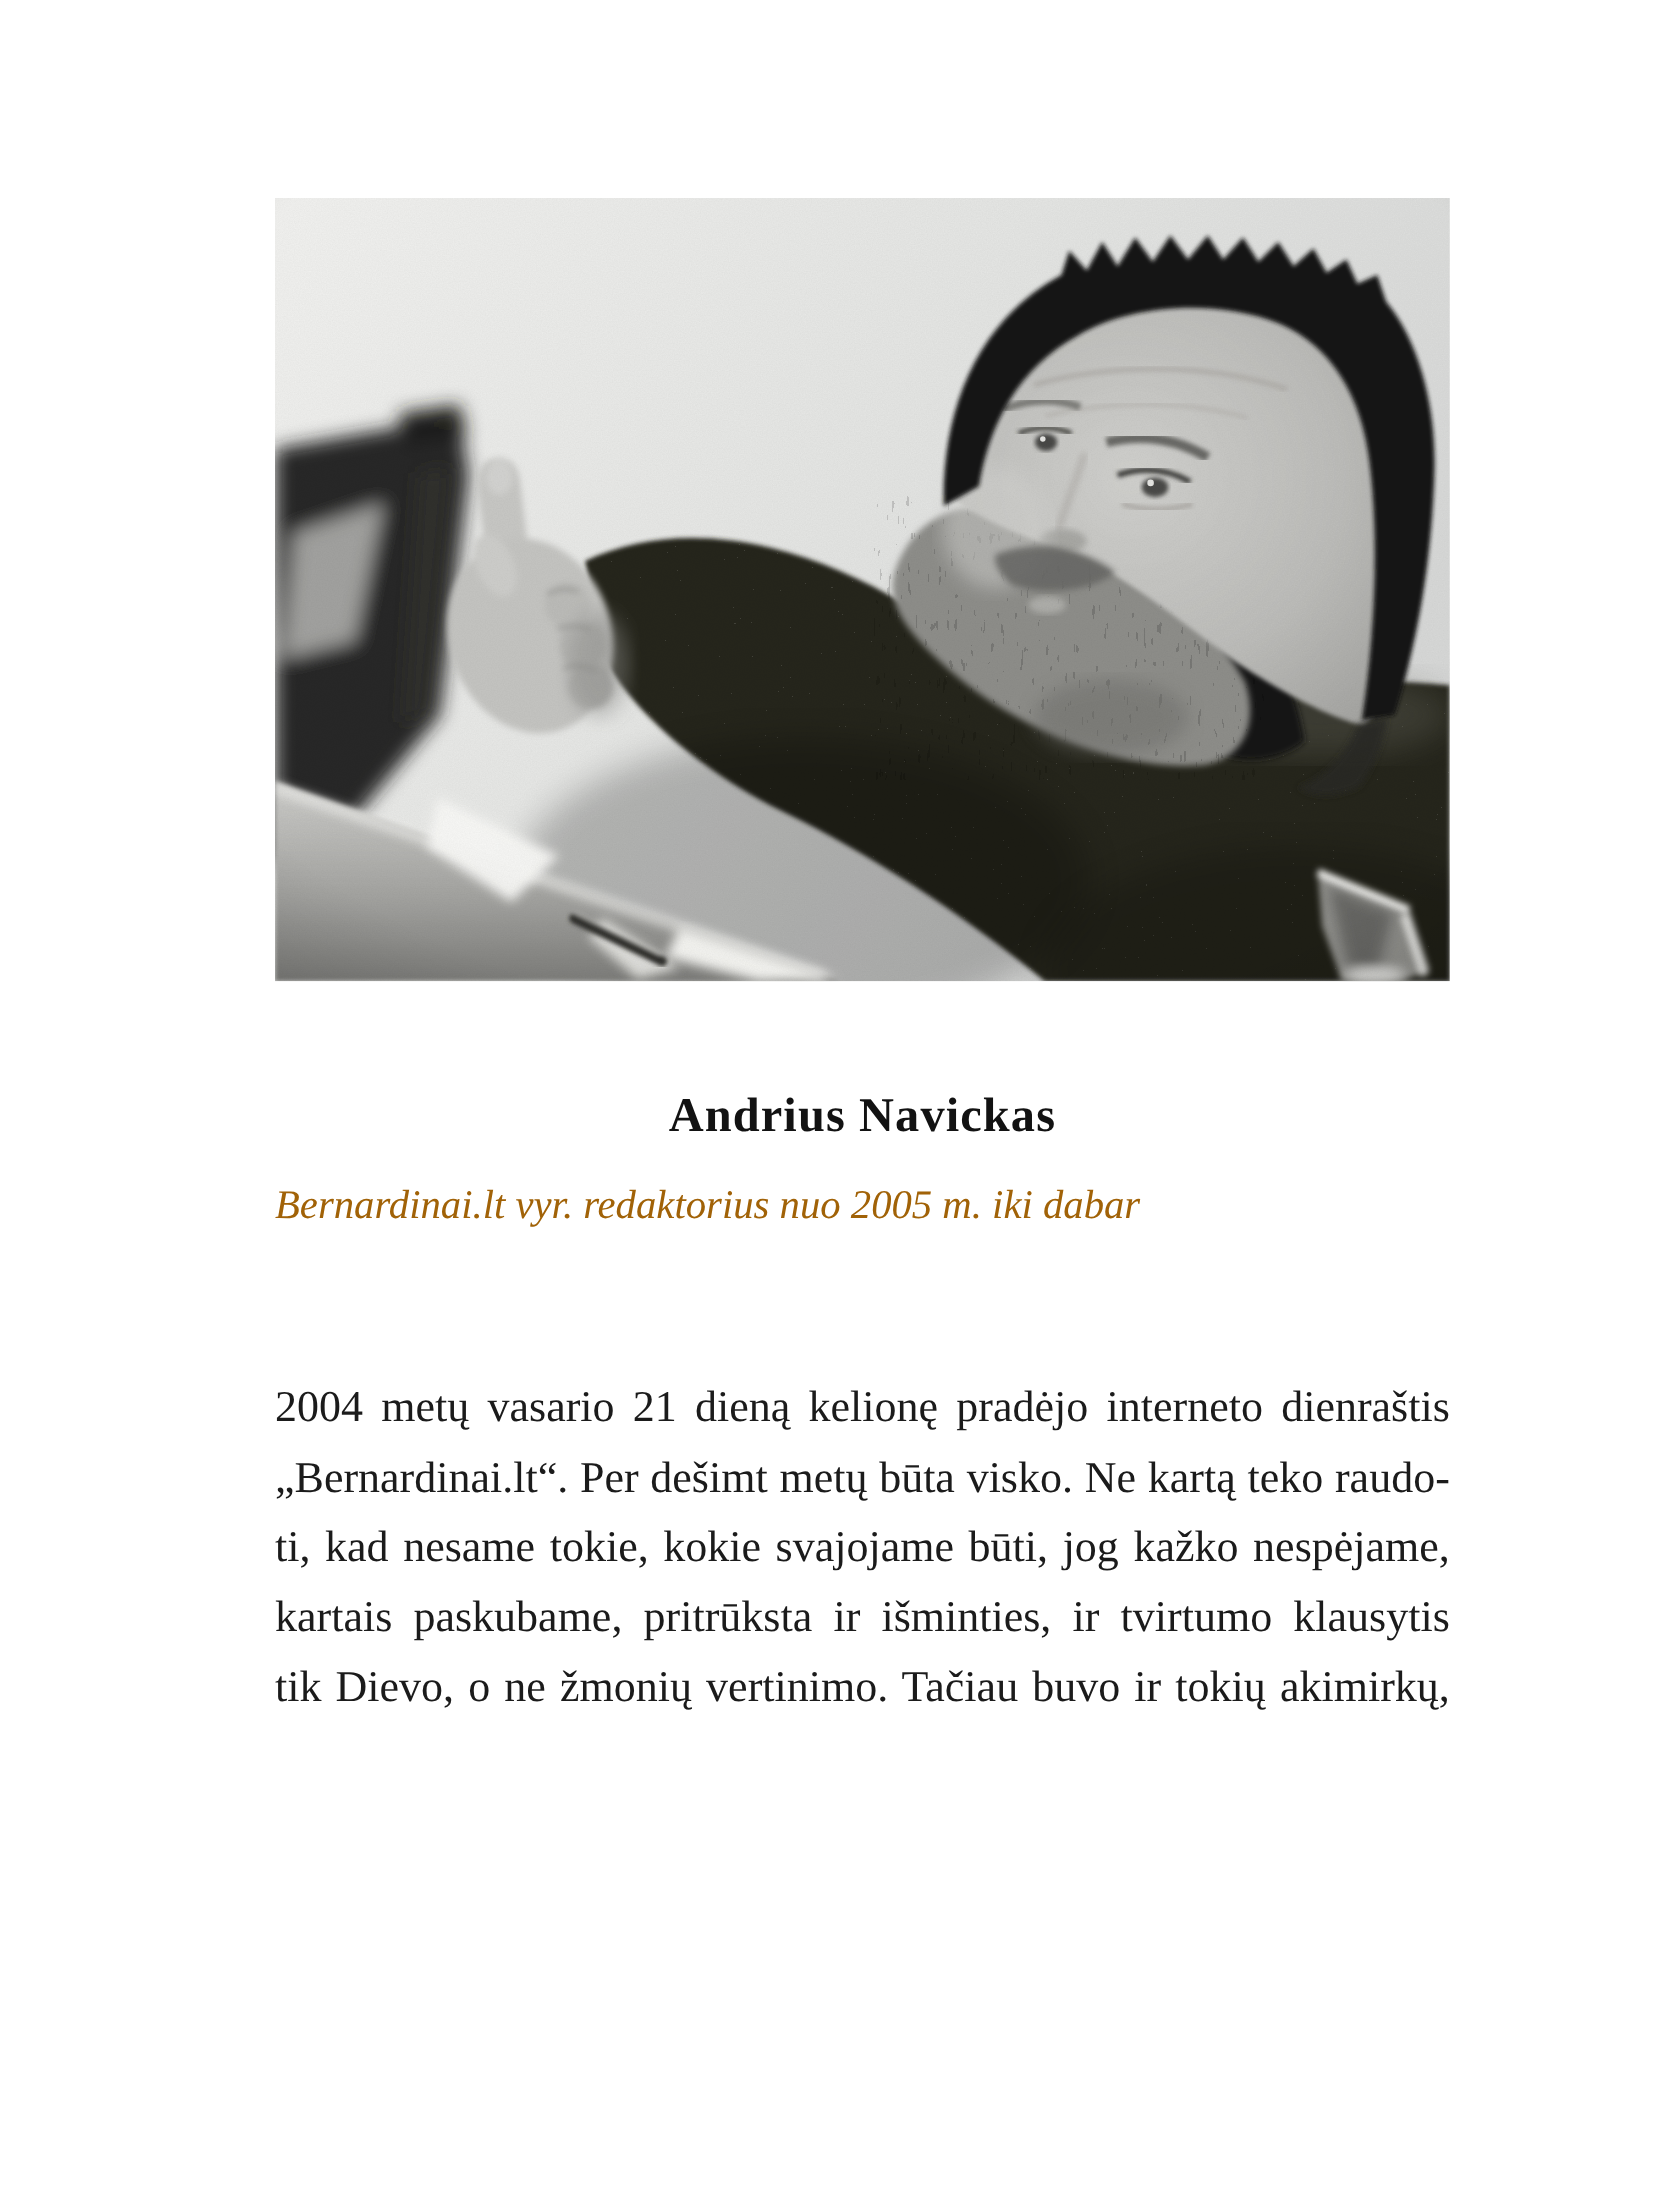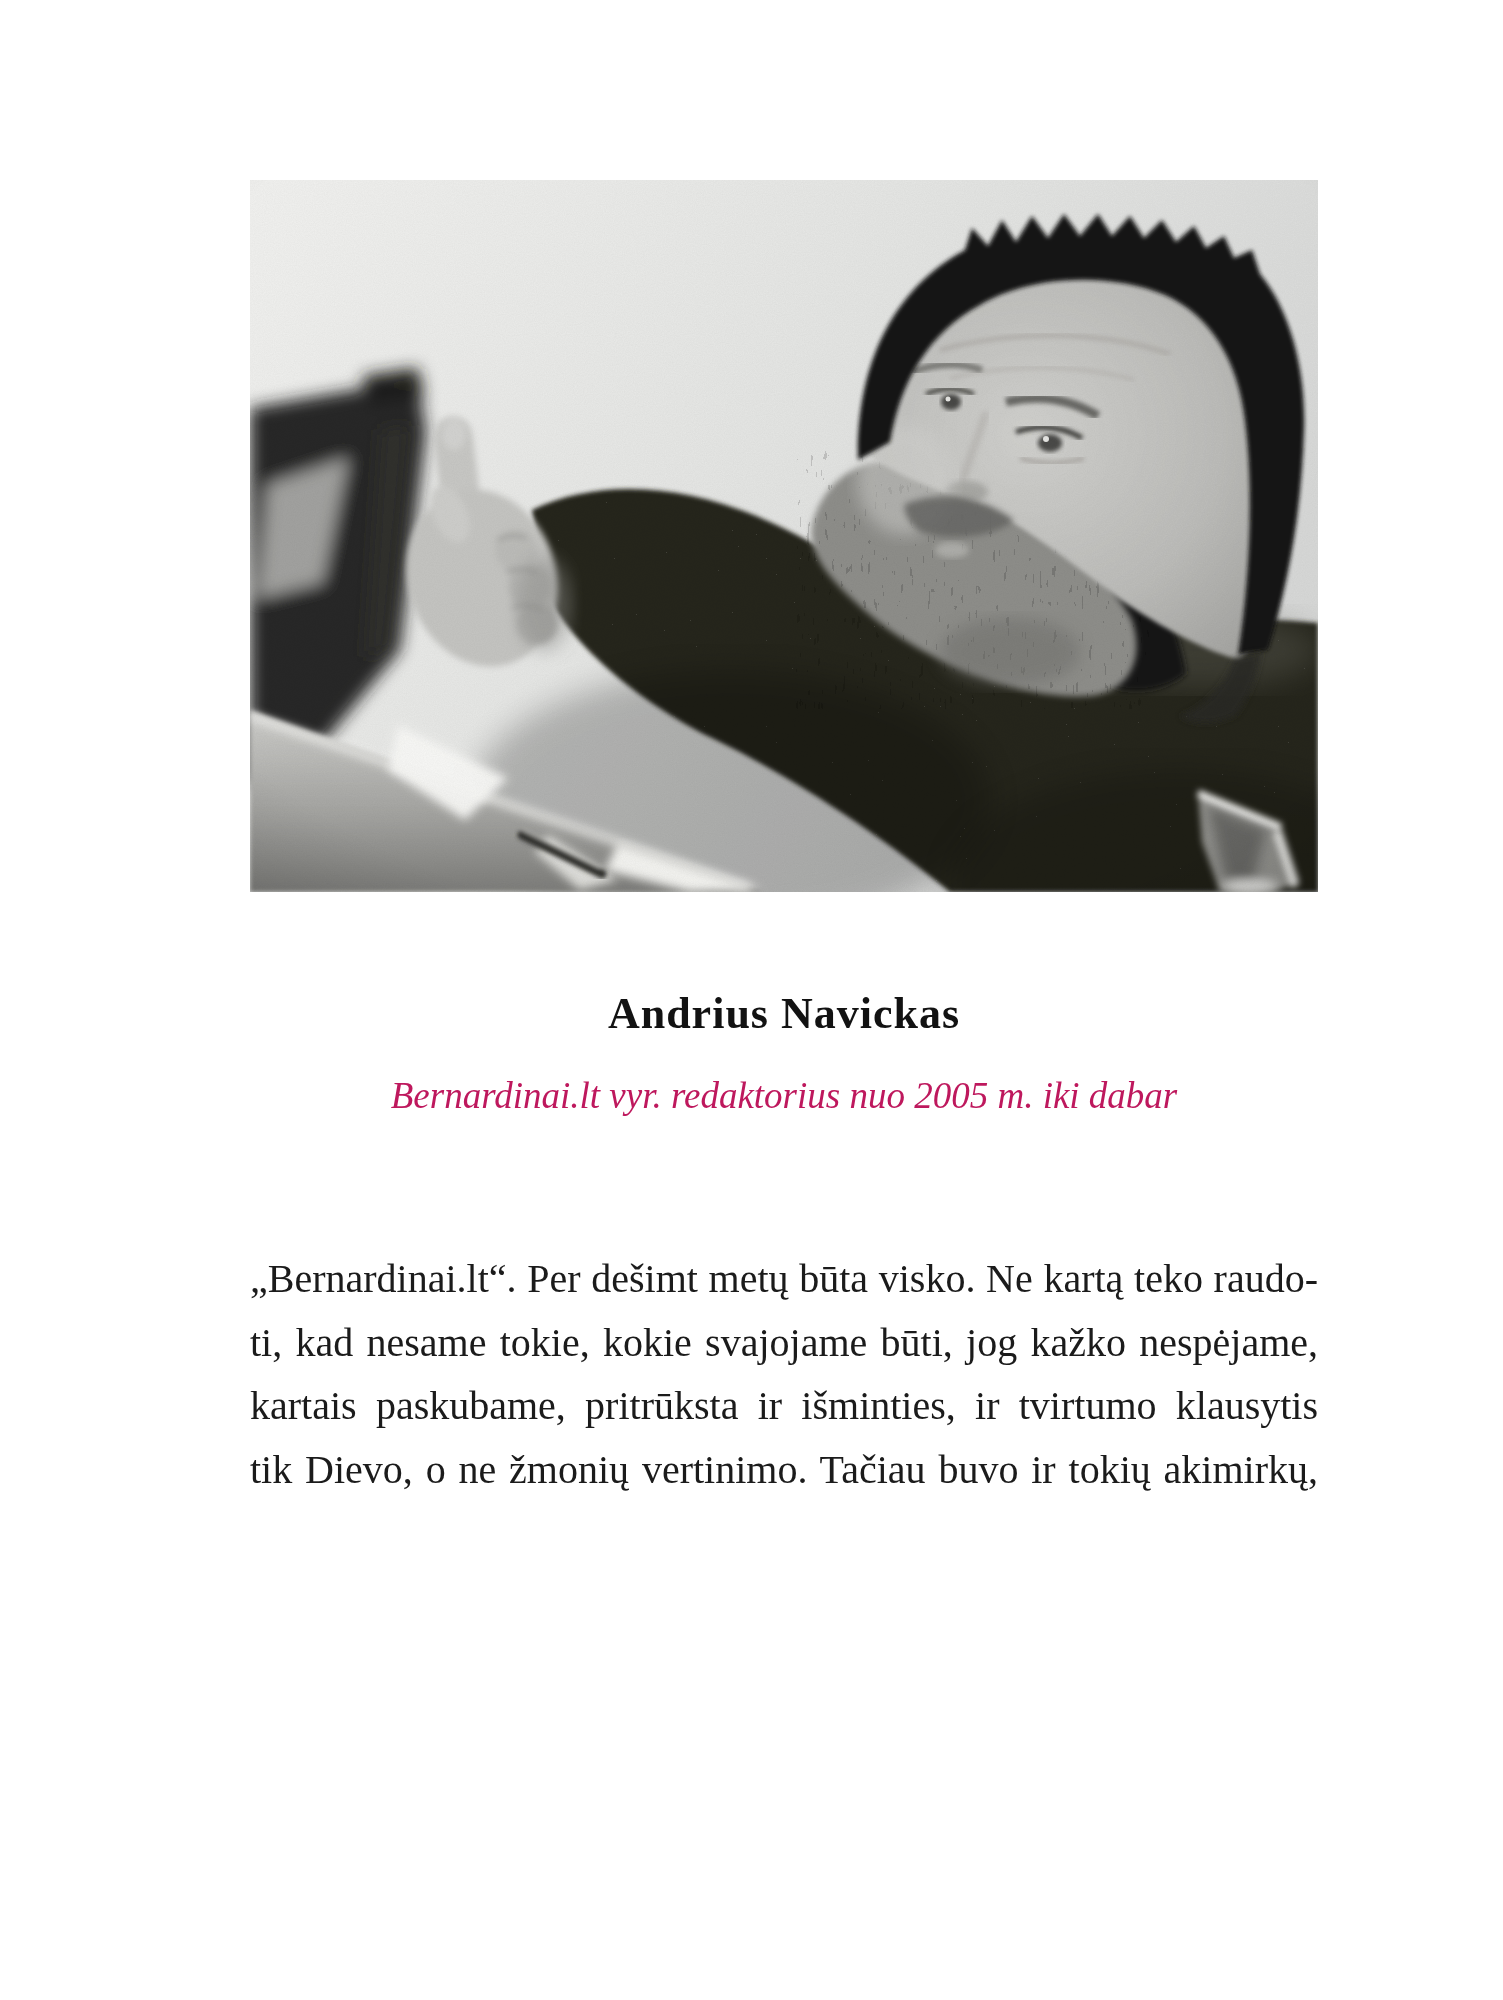--- a/index.html
+++ b/index.html
@@ -14,22 +14,22 @@
     overflow:hidden;background:#e7e7e5;
   }
   .photo-frame svg{display:block;width:100%;height:100%;}
   .title{
     position:absolute;left:250px;top:983px;width:1068px;height:62px;
     line-height:62px;text-align:center;
     font-size:44px;font-weight:bold;letter-spacing:1px;color:#121212;
   }
   .subtitle{
     position:absolute;left:250px;top:1066px;width:1068px;height:60px;
-    line-height:60px;text-align:center;
-    font-size:37px;font-style:italic;color:#be185d;
+    line-height:60px;text-align:left;
+    font-size:37px;font-style:italic;color:#a16207;
   }
   .body-text{
     position:absolute;left:250px;top:1247px;width:1068px;
     color:#1b1b1b;font-size:40px;
   }
   .bl{
     width:1068px;height:63.5px;line-height:63.5px;
     white-space:nowrap;overflow:visible;
   }
   .body-text.ready .bl{
@@ -193,17 +193,18 @@
 
     <rect x="0" y="0" width="1068" height="712" filter="url(#grain)" opacity="0.05"></rect>
     <rect x="0" y="0" width="1068" height="712" fill="url(#vig)"></rect>
   </svg>
 </div>
 
 <div class="title">Andrius Navickas</div>
 <div class="subtitle">Bernardinai.lt vyr. redaktorius nuo 2005 m. iki dabar</div>
 
 <div class="body-text ready" style="font-size: 40px;">
+  <div class="bl">2004 metų vasario 21 dieną kelionę pradėjo interneto dienraštis</div>
   <div class="bl">„Bernardinai.lt“. Per dešimt metų būta visko. Ne kartą teko raudo-</div>
   <div class="bl">ti, kad nesame tokie, kokie svajojame būti, jog kažko nespėjame,</div>
   <div class="bl">kartais paskubame, pritrūksta ir išminties, ir tvirtumo klausytis</div>
   <div class="bl">tik Dievo, o ne žmonių vertinimo. Tačiau buvo ir tokių akimirkų,</div>
 </div>
 
 </body></html>

